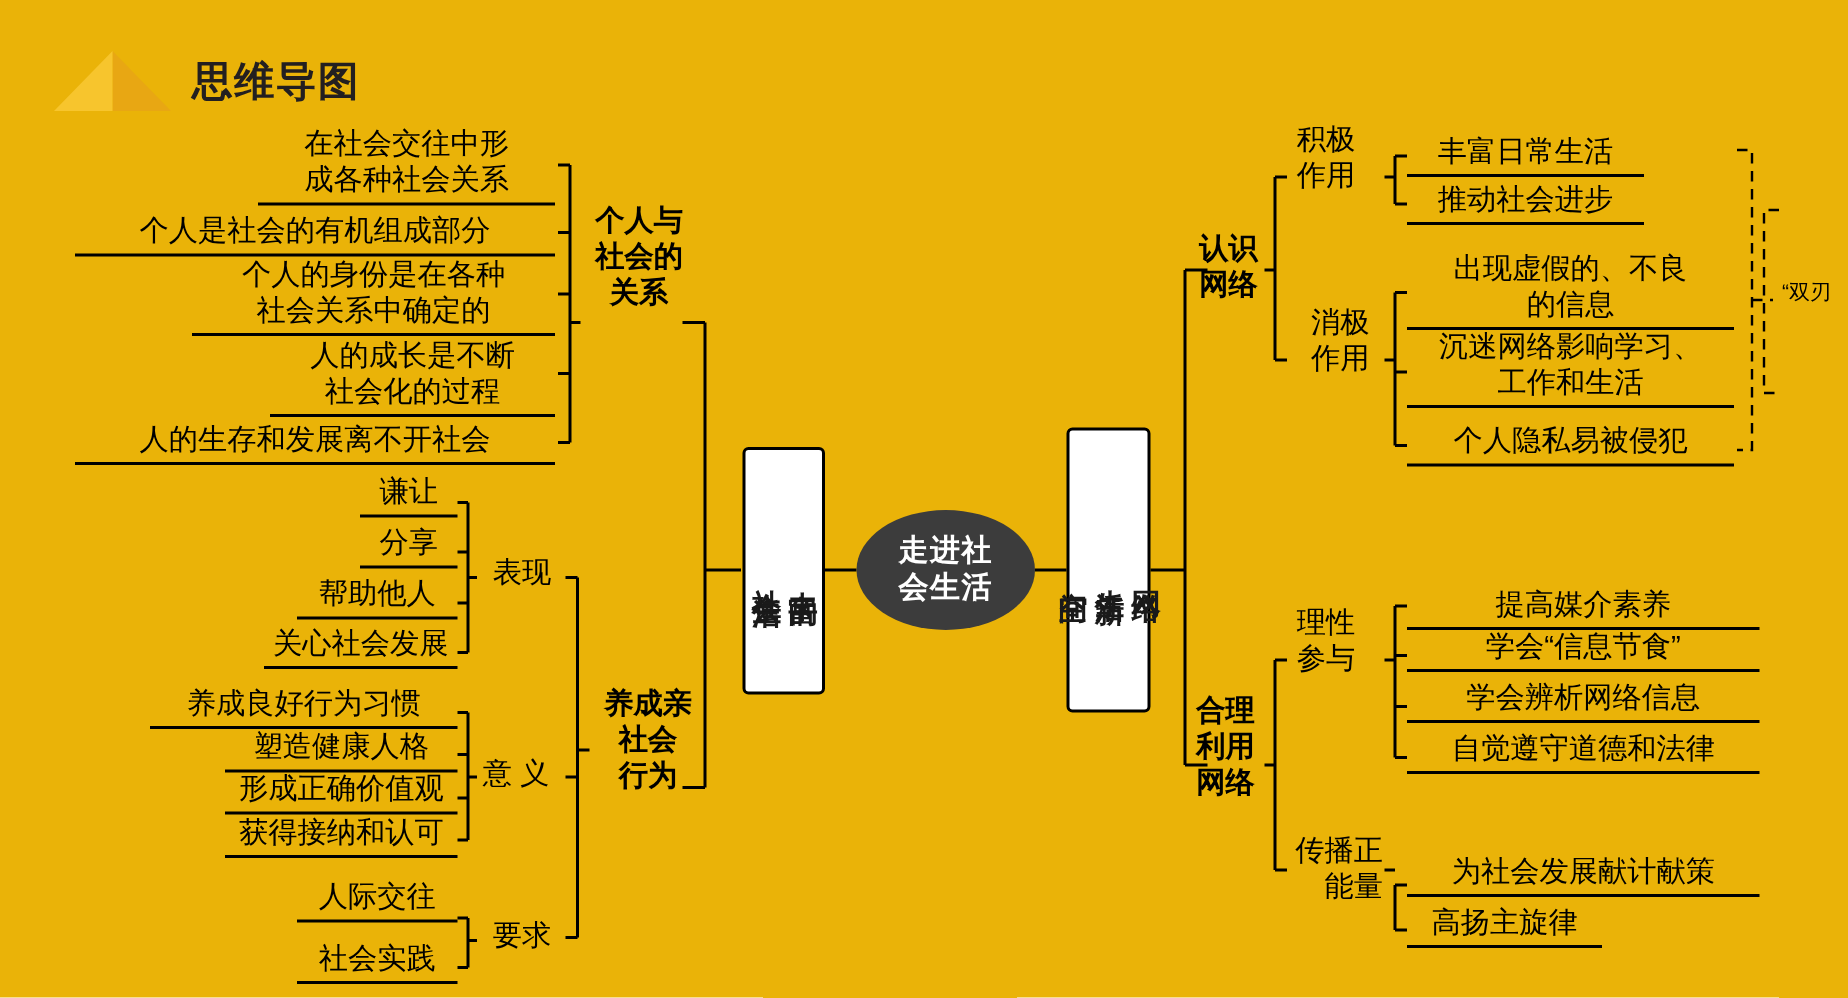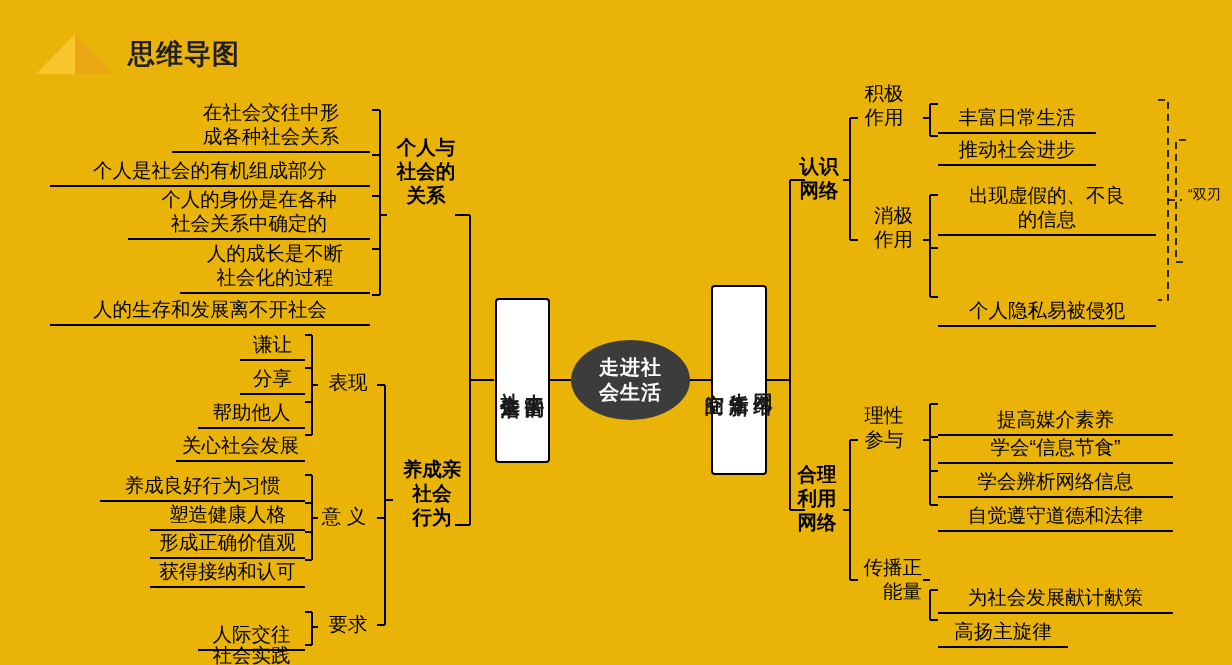--- a/index.html
+++ b/index.html
@@ -38,21 +38,20 @@
     color: #231f20;
     letter-spacing: 1px;
   }
   
   .leaf {
     font-size: 19.5px;
     color: #000000;
     border-bottom: 2px solid #000000;
     padding: 0 2px 2px 2px;
     text-align: center;
-    margin-top: 16px;
   }
   
   .lbl {
     font-size: 19.5px;
     color: #000000;
     text-align: center;
   }
   .lbl.bold {
     font-weight: bold;
   }
@@ -239,35 +238,37 @@
   <div class="node leaf" style="left:198px; top:385px; width:107px;">帮助他人</div>
   <div class="node leaf" style="left:176px; top:418px; width:129px;">关心社会发展</div>
 
   <div class="node lbl" style="left:310px; top:505px; width:68px;">意 义</div>
   <div class="node leaf" style="left:100px; top:458px; width:205px;">养成良好行为习惯</div>
   <div class="node leaf" style="left:150px; top:487px; width:155px;">塑造健康人格</div>
   <div class="node leaf" style="left:150px; top:544px; width:155px;">获得接纳和认可</div>
   <div class="node leaf" style="left:150px; top:515px; width:155px;">形成正确价值观</div>
 
   <div class="node lbl" style="left:318px; top:613px; width:60px;">要求</div>
-  <div class="node leaf" style="left:198px; top:607px; width:107px;text-align:center;">人际交往</div>
+  <div class="node leaf" style="left:198px; top:587px; width:107px;text-align:center;">人际交往</div>
   <div class="node leaf" style="left:198px; top:628px; width:107px;">社会实践</div>
 
   <div class="node lbl bold" style="left:790px; top:144px; width:58px;margin-top:11px;">认识
 网络</div>
 
   <div class="node lbl" style="left:855px; top:82px; width:58px;">积极
 作用</div>
   <div class="node leaf" style="left:938px; top:90px; width:158px;">丰富日常生活</div>
   <div class="node leaf" style="left:938px; top:122px; width:158px;">推动社会进步</div>
 
   <div class="node lbl" style="left:855px; top:204px; width:58px;text-align:right;">消极
 作用</div>
   <div class="node leaf" style="left:938px; top:168px; width:218px;">出现虚假的、不良
 的信息</div>
+  <div class="node leaf" style="left:938px; top:220px; width:218px;">沉迷网络影响学习、
+工作和生活</div>
   <div class="node leaf" style="left:938px; top:283px; width:218px;">个人隐私易被侵犯</div>
 
   <div class="node dashed-label" style="left:1188px; top:186px;">“双刃</div>
 
   <div class="node lbl bold" style="left:788px; top:463px; width:58px;">合理
 利用
 网络</div>
 
   <div class="node lbl" style="left:855px; top:404px; width:58px;">理性
 参与</div>

